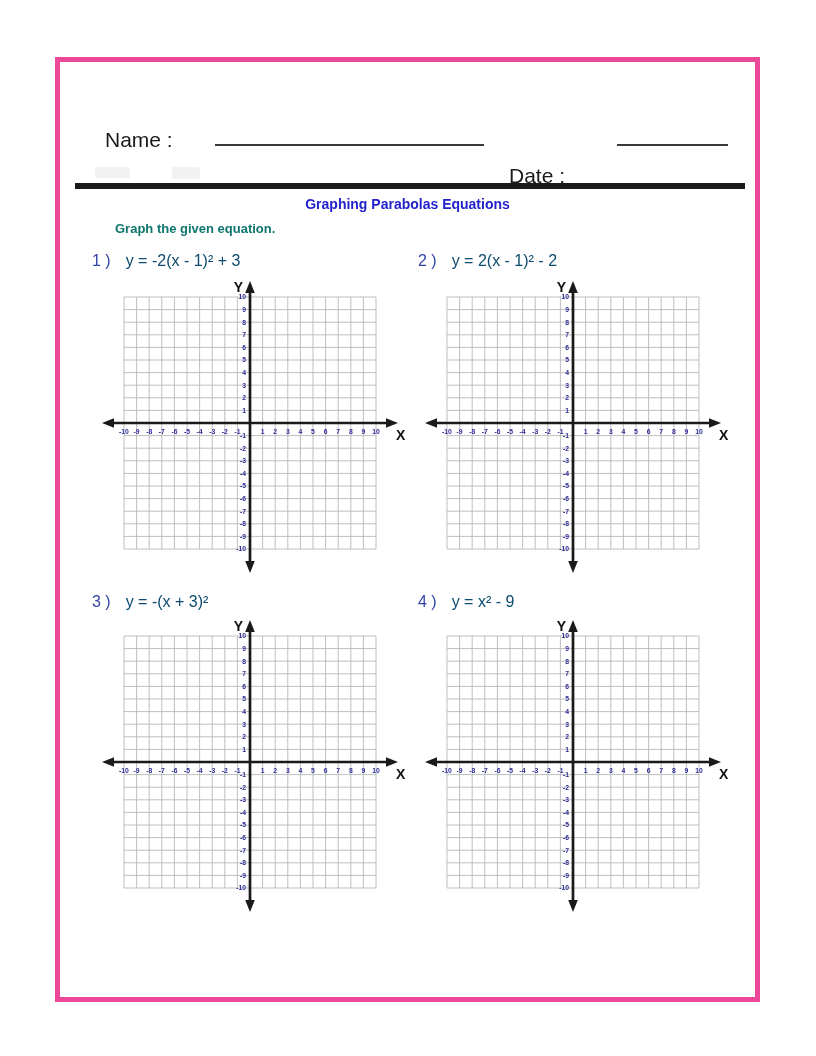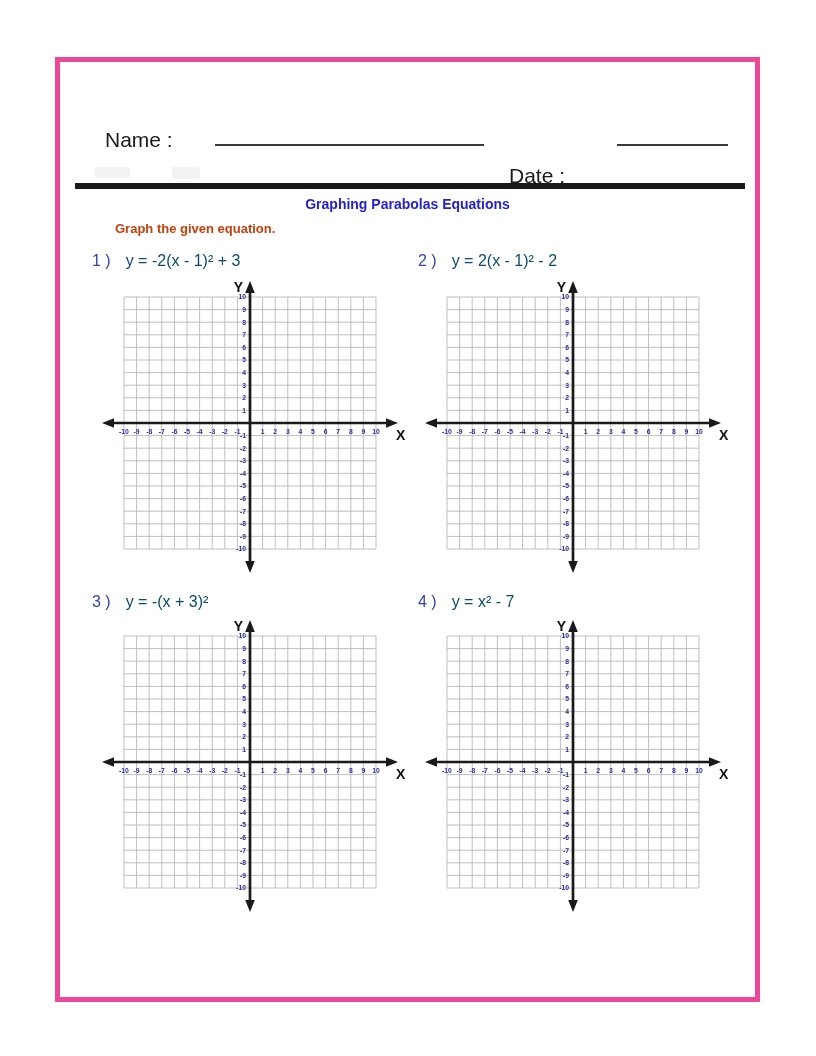--- a/index.html
+++ b/index.html
@@ -50,21 +50,21 @@
     left: 0; top: 134px; width: 695px;
     text-align: center;
     font-size: 14px;
     font-weight: bold;
   }
 
   .instruction {
     left: 55px; top: 159px;
     font-size: 13px;
     font-weight: bold;
-    color: #c2410c;
+    color: #0f766e;
   }
 
   
   .problem-head {
     display: flex;
     align-items: baseline;
     gap: 15px;
     font-size: 16px;
     line-height: 18px;
   }
@@ -109,21 +109,21 @@
   <div class="abs problem-head p2-head">
     <span class="problem-label" style="color: rgb(51, 68, 170);">2 )</span>
     <span class="problem-eq">y = 2(x - 1)² - 2</span>
   </div>
   <div class="abs problem-head p3-head">
     <span class="problem-label" style="color: rgb(51, 68, 170);">3 )</span>
     <span class="problem-eq">y = -(x + 3)²</span>
   </div>
   <div class="abs problem-head p4-head">
     <span class="problem-label" style="color: rgb(51, 68, 170);">4 )</span>
-    <span class="problem-eq">y = x² - 7</span>
+    <span class="problem-eq">y = x² - 9</span>
   </div>
 
   <svg class="grid-plot g1" viewBox="0 0 310 300">
       <line x1="24" y1="22" x2="24" y2="274" stroke="#b8b8b8" stroke-width="0.9"></line>
       <line x1="36.60000000000001" y1="22" x2="36.60000000000001" y2="274" stroke="#b8b8b8" stroke-width="0.9"></line>
       <line x1="49.2" y1="22" x2="49.2" y2="274" stroke="#b8b8b8" stroke-width="0.9"></line>
       <line x1="61.8" y1="22" x2="61.8" y2="274" stroke="#b8b8b8" stroke-width="0.9"></line>
       <line x1="74.4" y1="22" x2="74.4" y2="274" stroke="#b8b8b8" stroke-width="0.9"></line>
       <line x1="87" y1="22" x2="87" y2="274" stroke="#b8b8b8" stroke-width="0.9"></line>
       <line x1="99.6" y1="22" x2="99.6" y2="274" stroke="#b8b8b8" stroke-width="0.9"></line>

